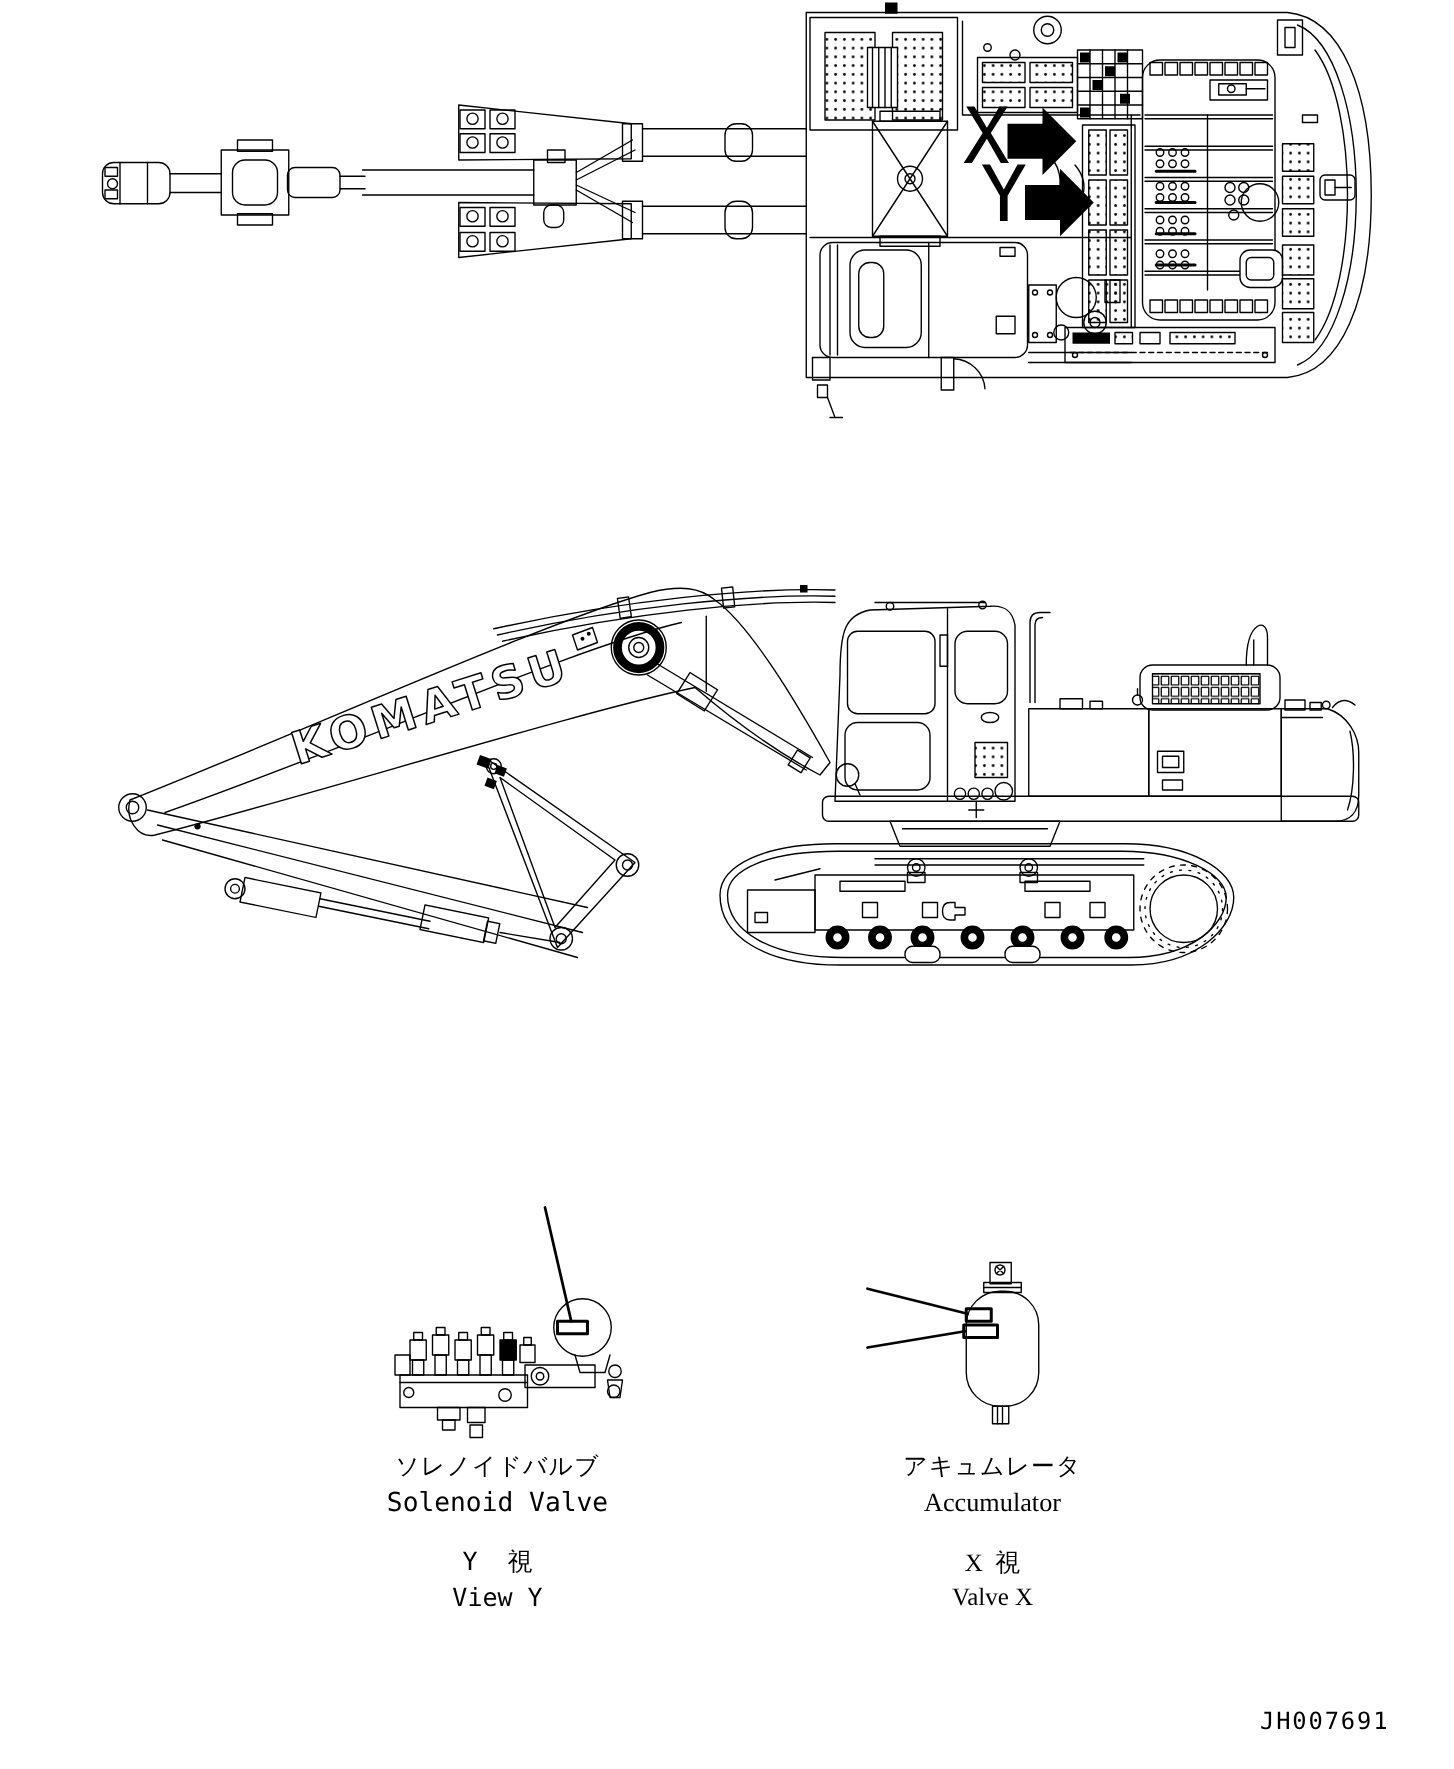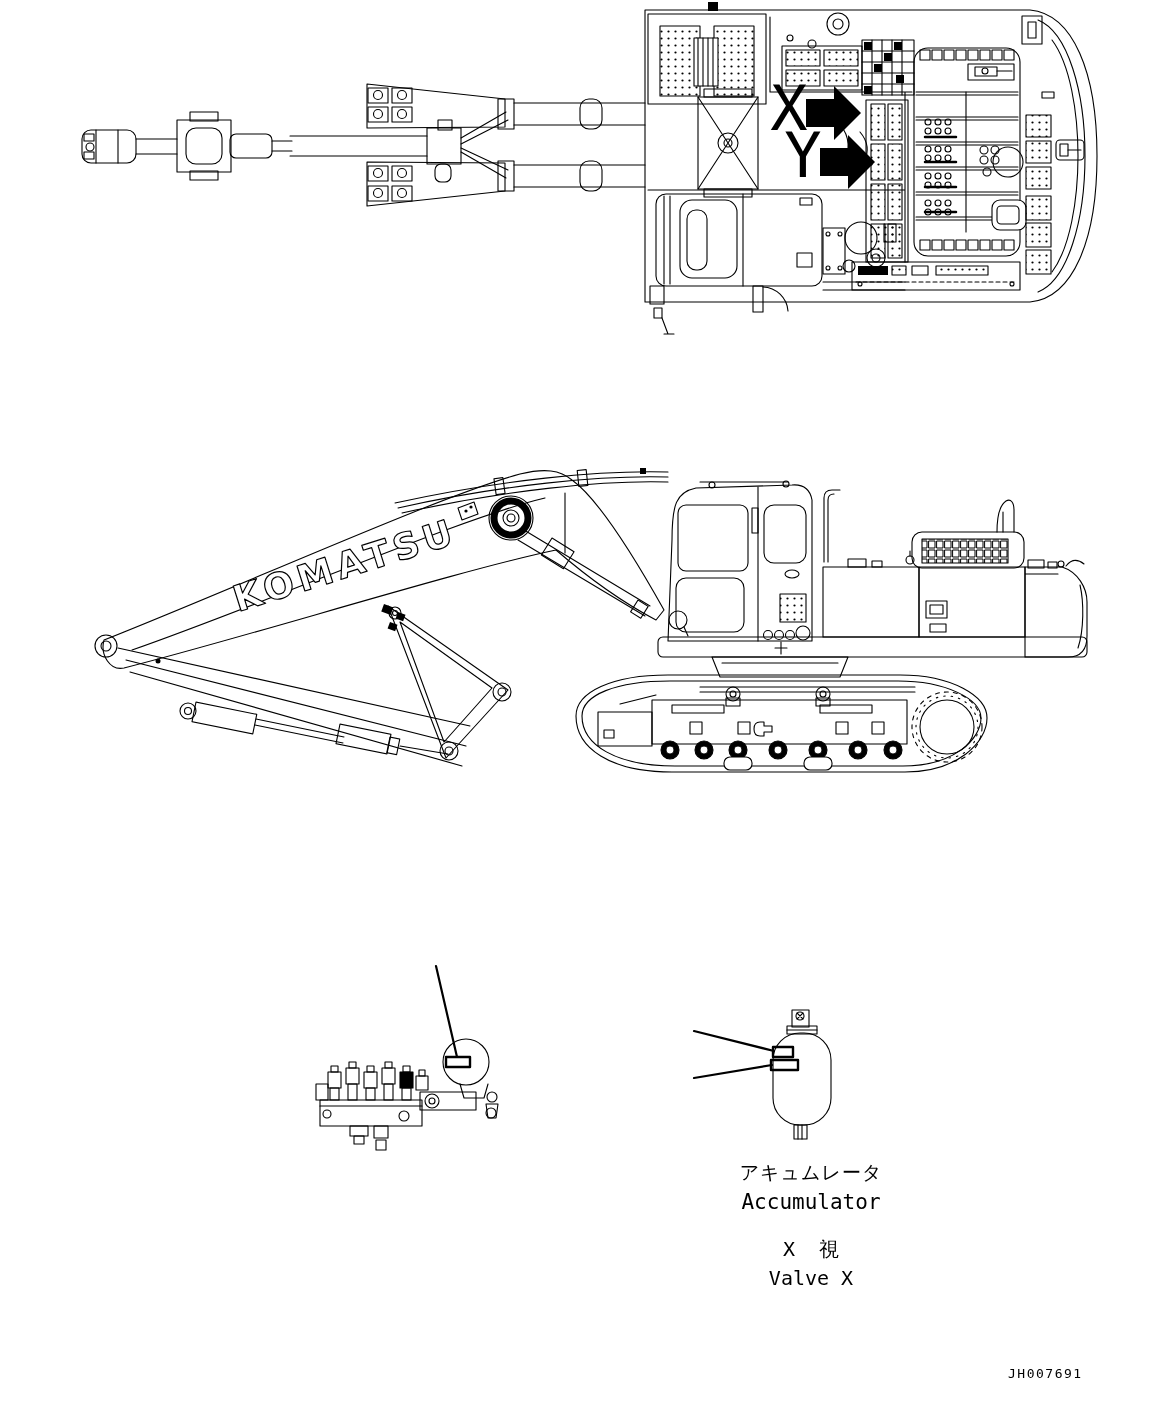--- a/index.html
+++ b/index.html
@@ -4,21 +4,21 @@
 <style>
   html,body { margin:0; padding:0; background:#fff; }
   .page { position:relative; width:1163px; height:1415px; background:#ffffff; overflow:hidden;
           font-family:"DejaVu Sans Mono","Liberation Mono",monospace; color:#000; }
   svg.drawing { position:absolute; left:0; top:0; }
   .callout-label { position:absolute; width:220px; text-align:center; }
   .lab-ja { font-size:19px; letter-spacing:1px; white-space:pre; }
   .lab-en { font-size:21px; margin-top:4px; white-space:pre; }
   .view-ja { font-size:20px; margin-top:22px; white-space:pre; }
   .view-en { font-size:20px; margin-top:3px; white-space:pre; }
-  .drawing-number { position:absolute; left:1008px; top:1366px; font-size:13px; letter-spacing:1.5px; }
+  .drawing-number { position:absolute; left:1008px; top:1366px; font-size:19px; letter-spacing:1.5px; }
 </style>
 </head>
 <body>
 
 <div class="page">
 
 <svg class="drawing" width="1163" height="1415" viewBox="0 0 1163 1415" fill="none" stroke="#000" stroke-width="1.1" stroke-linecap="round" stroke-linejoin="round">
 
   <defs>
     <pattern id="dots" width="7" height="7" patternUnits="userSpaceOnUse">
@@ -506,22 +506,28 @@
     </g>
     <g>
       <rect x="794" y="1125" width="13" height="14"></rect>
       <path d="M798,1125 V1139 M802,1125 V1139"></path>
     </g>
     <rect x="773" y="1047" width="20" height="10" stroke-width="2.4"></rect>
     <rect x="771" y="1060" width="27" height="10" stroke-width="2.4"></rect>
   </g>
 </svg>
 
-
-<div class="callout-label" style="left:701px; top:1160px;">
+<div class="callout-label" style="left:288px; top:1160px;">
+  <div class="lab-ja">ソレノイドバルブ</div>
+  <div class="lab-en">Solenoid Valve</div>
+  <div class="view-ja">Y  視</div>
+  <div class="view-en">View Y</div>
+</div>
+
+<div class="callout-label" style="left:684px; top:1160px;font-family:Liberation Serif, serif;">
   <div class="lab-ja">アキュムレータ</div>
   <div class="lab-en">Accumulator</div>
   <div class="view-ja">X  視</div>
   <div class="view-en">Valve X</div>
 </div>
 
 <div class="drawing-number">JH007691</div>
 
 </div>
 

